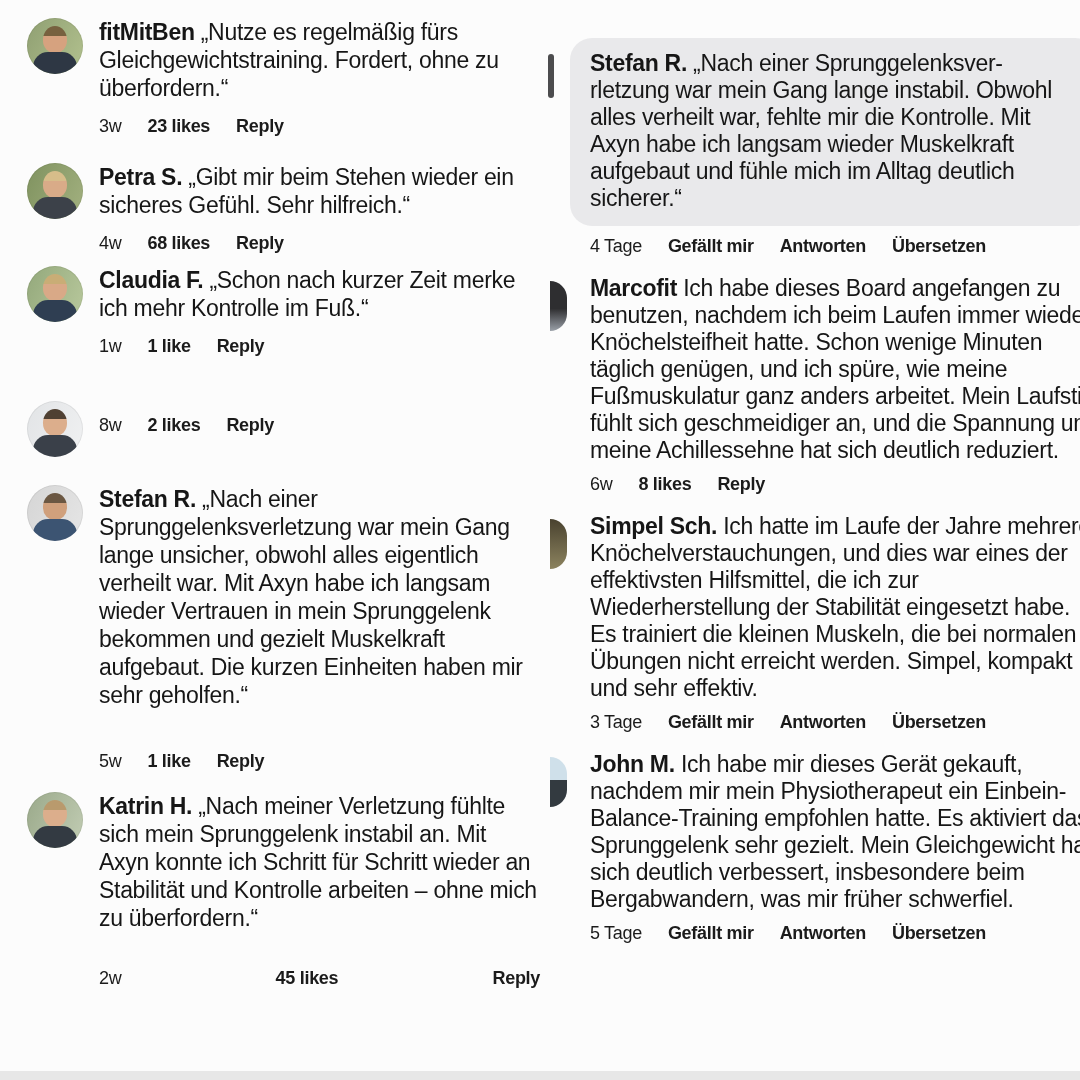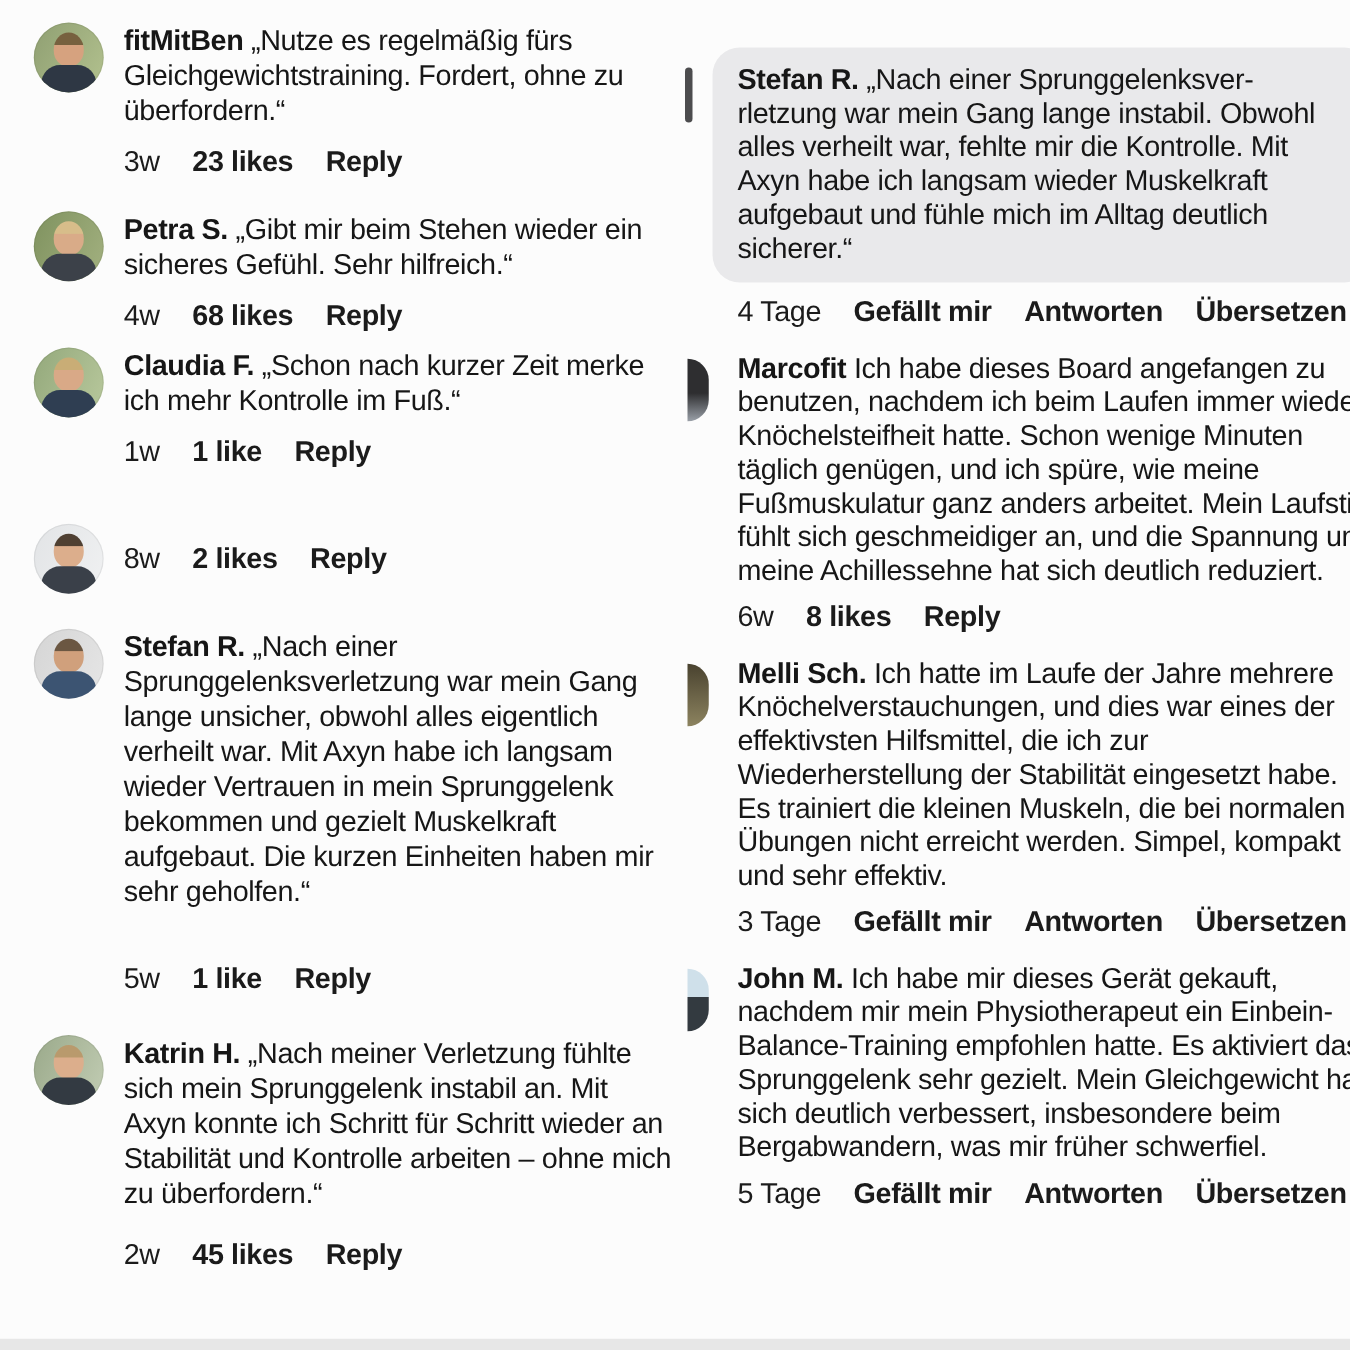--- a/index.html
+++ b/index.html
@@ -14,29 +14,29 @@
   .col { position:absolute; top:0; height:1080px; }
   .col-left  { left:0;   width:540px; padding:18px 0 16px 27px; }
   .col-right { left:540px; width:540px; padding:38px 0 0 0; }
 
   
   .ig-comment { display:flex; gap:16px; }
   .ig-body { width:452px; }
   .txt { font-size:23px; line-height:28px; }
   .col-right .txt { line-height:27px; }
   .uname { font-weight:bold; }
-  .meta { display:flex; gap:26px; font-size:23px; margin-top:14px; color:#1b1b1b; }
+  .meta { display:flex; gap:26px; font-size:18px; margin-top:14px; color:#1b1b1b; }
   .meta .t { font-weight:400; }
   .meta .b { font-weight:bold; }
 
   .mb-c1 { margin-bottom:26px; }
   .mb-c2 { margin-bottom:12px; }
   .mb-c3 { margin-bottom:44px; }
   .mb-c4 { margin-bottom:28px; }
-  .mb-c5 { margin-bottom:32px; }
+  .mb-c5 { margin-bottom:20px; }
   .meta-gap-lg { margin-top:42px; }
 
   
   .avatar {
     width:56px; height:56px; border-radius:50%;
     position:relative; overflow:hidden; flex:none;
     box-shadow:0 0 0 1px rgba(0,0,0,0.06) inset;
   }
   .avatar::before { 
     content:""; position:absolute; left:16px; top:8px;
@@ -145,21 +145,21 @@
         <span class="b">1 like</span>
         <span class="b">Reply</span>
       </div>
     </div>
   </div>
 
   <div class="ig-comment">
     <div class="avatar av-5"></div>
     <div class="ig-body">
       <p class="txt"><span class="uname">Katrin H.</span> <span>„Nach meiner Verletzung fühlte sich mein Sprunggelenk instabil an. Mit Axyn konnte ich Schritt für Schritt wieder an Stabilität und Kontrolle arbeiten – ohne mich zu überfordern.“</span></p>
-      <div class="meta" style="margin-top:22px;">
+      <div class="meta" style="margin-top:36px;justify-content:space-between;">
         <span class="t">2w</span>
         <span class="b">45 likes</span>
         <span class="b">Reply</span>
       </div>
     </div>
   </div>
 
 </div>
 
 <div class="col col-right">
@@ -187,21 +187,21 @@
         <span class="t">6w</span>
         <span class="b">8 likes</span>
         <span class="b">Reply</span>
       </div>
     </div>
   </div>
 
   <div class="fb-comment mb-r3">
     <div class="sliver sliver-melli"></div>
     <div class="fb-body">
-      <p class="txt"><span class="uname">Melli Sch.</span> <span>Ich hatte im Laufe der Jahre mehrere Knöchelverstauchungen, und dies war eines der effektivsten Hilfsmittel, die ich zur Wiederherstellung der Stabilität eingesetzt habe. Es trainiert die kleinen Muskeln, die bei normalen Übungen nicht erreicht werden. Simpel, kompakt und sehr effektiv.</span></p>
+      <p class="txt"><span class="uname">Simpel Sch.</span> <span>Ich hatte im Laufe der Jahre mehrere Knöchelverstauchungen, und dies war eines der effektivsten Hilfsmittel, die ich zur Wiederherstellung der Stabilität eingesetzt habe. Es trainiert die kleinen Muskeln, die bei normalen Übungen nicht erreicht werden. Simpel, kompakt und sehr effektiv.</span></p>
       <div class="meta meta-r">
         <span class="t">3 Tage</span>
         <span class="b">Gefällt mir</span>
         <span class="b">Antworten</span>
         <span class="b">Übersetzen</span>
       </div>
     </div>
   </div>
 
   <div class="fb-comment">

